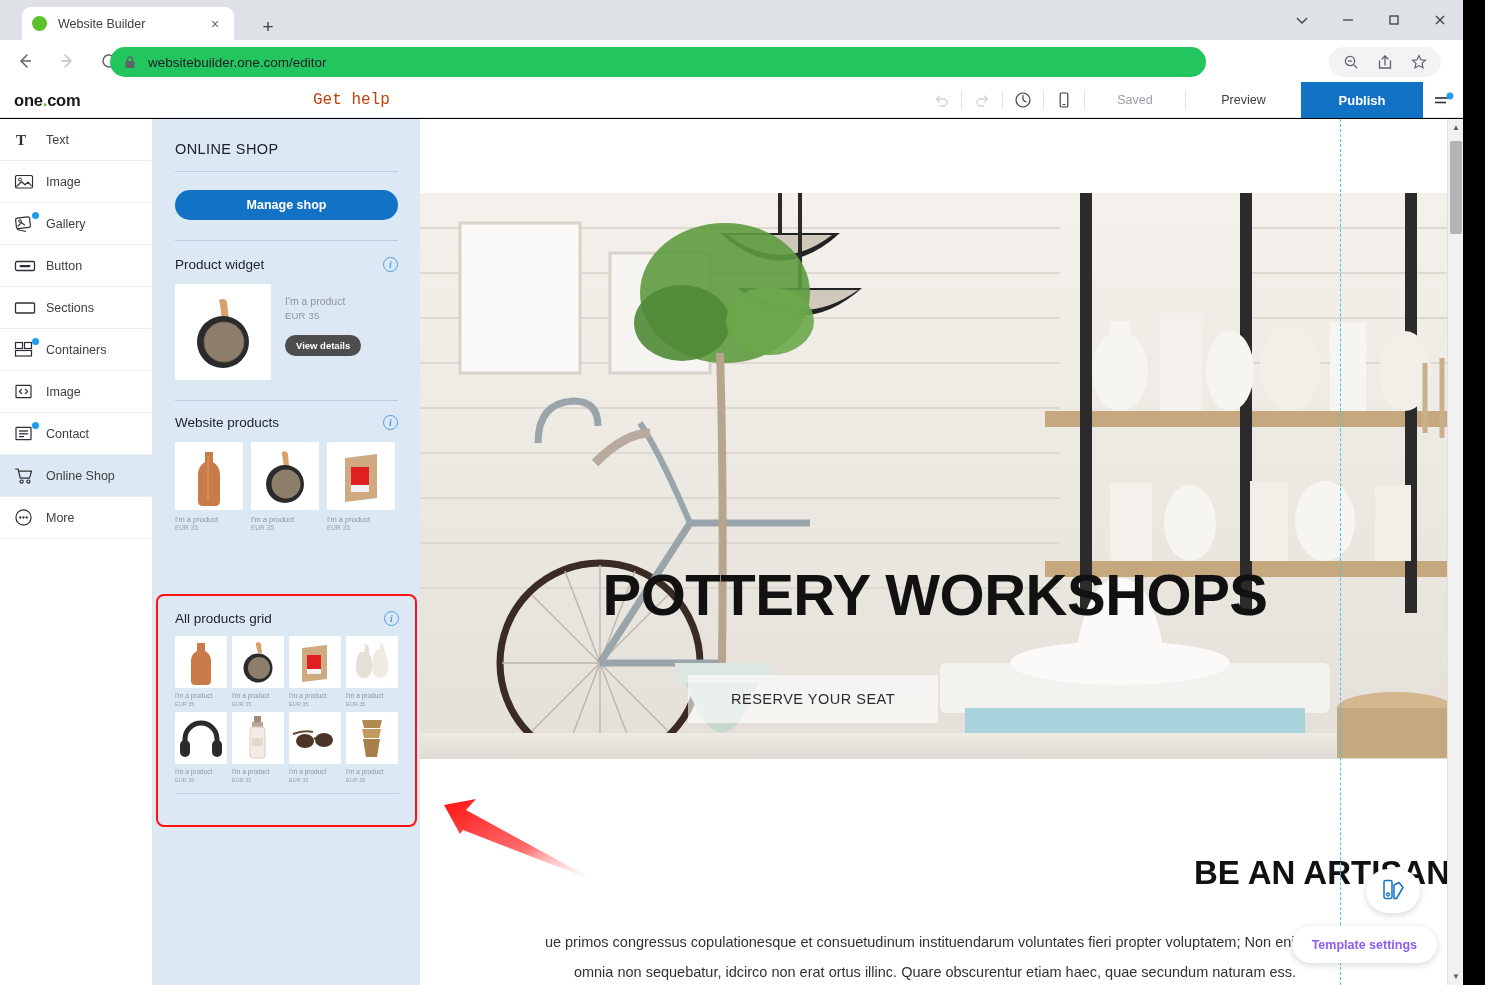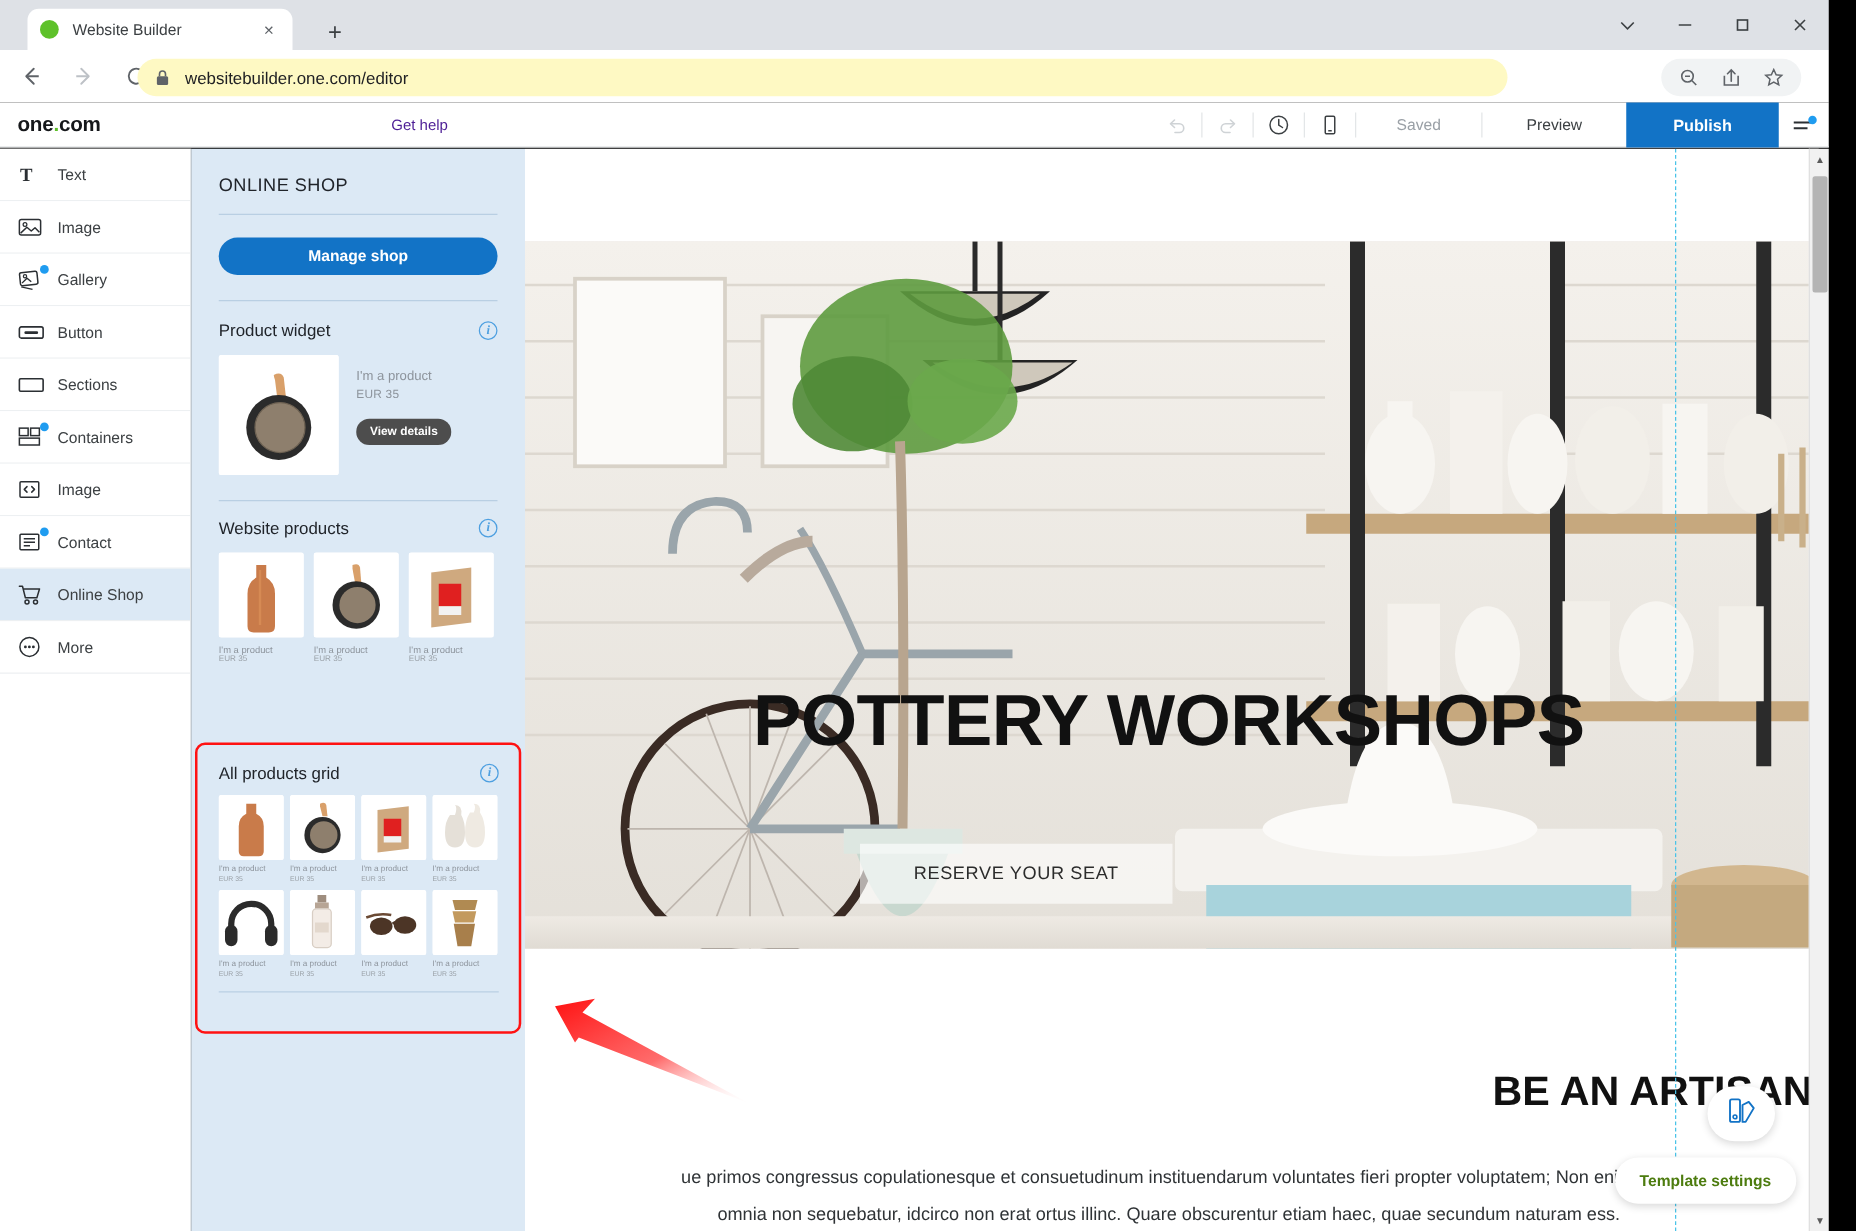--- a/index.html
+++ b/index.html
@@ -50,21 +50,21 @@
     position:absolute; left:0; top:40px; width:1463px; height:42px; background:#fff;
     display:flex; align-items:center;
   }
   .nav-btn {
     width:34px; height:34px; margin-left:8px; display:flex; align-items:center;
     justify-content:center; color:#5f6368;
   }
   .nav-btn.fwd { color:#bdc1c6; }
   .omnibox {
     position:absolute; left:110px; top:7px; width:1096px; height:30px;
-    background:#fef9c3; border-radius:15px; display:flex; align-items:center;
+    background:#22c55e; border-radius:15px; display:flex; align-items:center;
     padding:0 14px;
   }
   .lock-icon { margin-right:12px; display:flex; }
   .url-text { font-size:13.5px; color:#202124; }
   .omni-right {
     position:absolute; right:22px; top:7px; height:30px; display:flex;
     align-items:center; gap:14px; background:#f1f3f4; border-radius:15px; padding:0 12px;
   }
   .omni-icon { width:20px; height:20px; display:flex; align-items:center; justify-content:center; color:#5f6368; }
 
@@ -85,21 +85,21 @@
   }
   .page-select .lbl { font-size:12.5px; color:#3c4043; margin-left:10px; }
   .page-select .lbl b { font-weight:600; color:#202124; }
   .page-select .caret {
     position:absolute; right:15px; top:15px;
     width:0; height:0; border-left:5px solid transparent; border-right:5px solid transparent;
     border-top:5px solid #3c4043;
   }
   .get-help {
     position:absolute; left:313px; top:0; height:36px; display:flex; align-items:center;
-    font-size:12px; color:#4c1d95;
+    font-size:16px; color:#c2410c;font-family:Liberation Mono, monospace;
   }
   .hdr-tools {
     position:absolute; right:0; top:0; height:36px; display:flex; align-items:stretch;
   }
   .tool-ic {
     width:40px; display:flex; align-items:center; justify-content:center; color:#cfd3d6;
   }
   .tool-ic.active { color:#3c4043; }
   .vdiv { width:1px; background:#e3e6e8; margin:8px 0; }
   .saved-lbl {
@@ -219,21 +219,21 @@
   
   .canvas {
     position:absolute; left:420px; top:119px; width:1035px; height:866px;
     background:#fff; overflow:hidden;
   }
   .hero {
     position:absolute; left:0; top:74px; width:1030px; height:566px;
     overflow:hidden; background:#efece8;
   }
   .hero-title {
-    position:absolute; left:0; top:350px; width:1030px; text-align:center;
+    position:absolute; left:0; top:368px; width:1030px; text-align:center;
     font-size:58px; font-weight:bold; color:#111; letter-spacing:-0.5px;
     font-family:"Liberation Sans", sans-serif;
   }
   .hero-cta {
     position:absolute; left:268px; top:482px; width:250px; height:48px;
     background:rgba(255,255,255,0.62); display:flex; align-items:center;
     justify-content:center; font-size:14.5px; color:#2b2b2b; letter-spacing:0.5px;
   }
   .section2-title {
     position:absolute; left:0; top:735px; width:1030px; text-align:right;
@@ -250,21 +250,21 @@
 
   .fab {
     position:absolute; right:35px; bottom:72px; width:54px; height:44px;
     background:#fff; border-radius:22px; box-shadow:0 2px 7px rgba(0,0,0,0.16);
     display:flex; align-items:center; justify-content:center;
   }
   .tmpl-btn {
     position:absolute; right:18px; bottom:22px; height:37px; border-radius:19px;
     background:#fff; box-shadow:0 2px 7px rgba(0,0,0,0.16);
     display:flex; align-items:center; justify-content:center; padding:0 20px;
-    font-size:12.5px; font-weight:bold; color:#4d7c0f;
+    font-size:12.5px; font-weight:bold; color:#8b5cf6;
   }
 
   
   .scrollbar {
     position:absolute; left:1447px; top:119px; width:16px; height:866px;
     background:#f1f1f1; border-left:1px solid #e0e0e0;
   }
   .sb-arrow { width:16px; height:17px; display:flex; align-items:center; justify-content:center; color:#5a5a5a; font-size:8px; }
   .sb-thumb { position:absolute; left:2px; top:22px; width:12px; height:93px; background:#b4b4b4; border-radius:2px; }
   .sb-down { position:absolute; bottom:0; left:0; }

